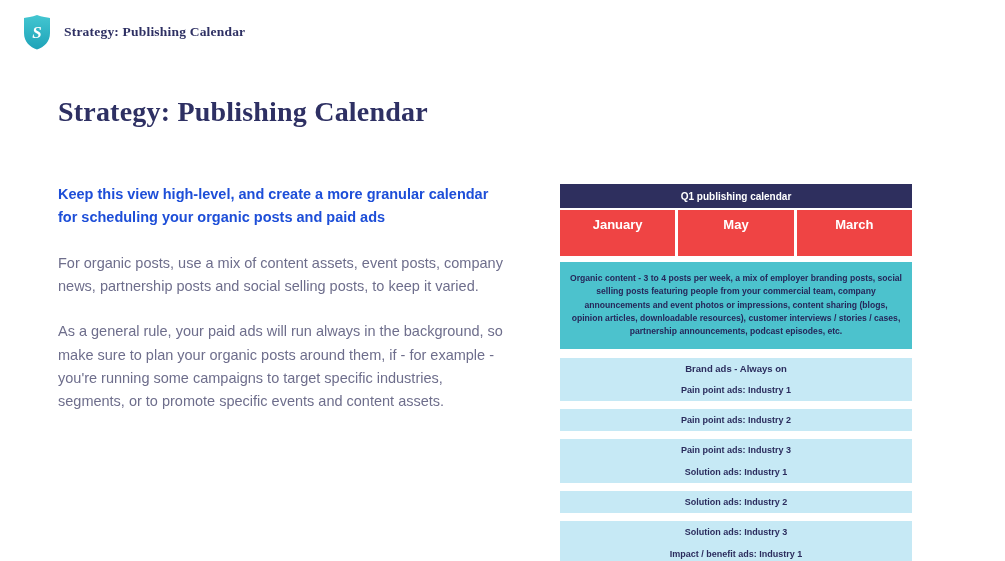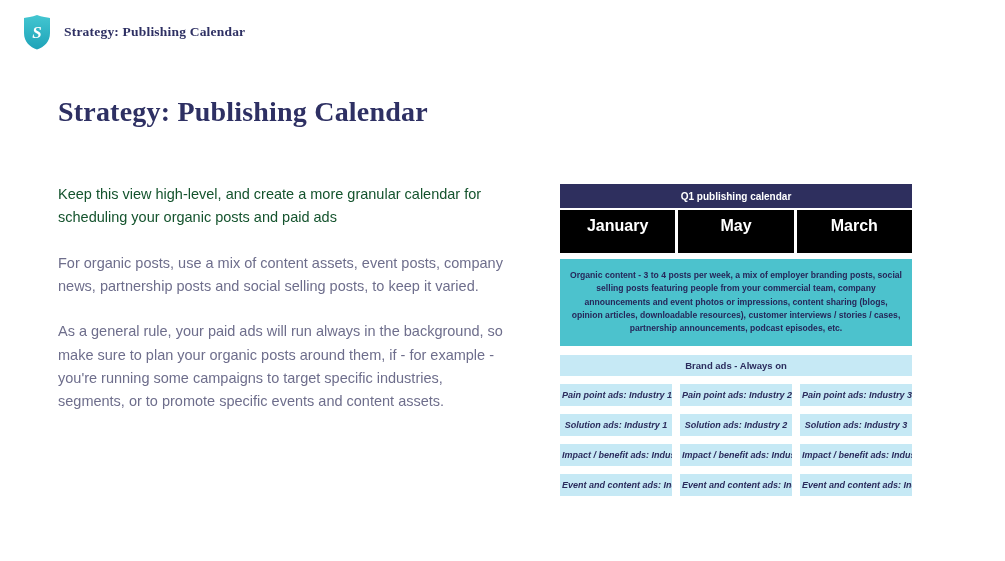--- a/index.html
+++ b/index.html
@@ -43,22 +43,22 @@
 
   
   .text-col {
     position: absolute;
     left: 58px;
     top: 183px;
     width: 452px;
   }
   .lead {
     font-size: 14.5px;
-    font-weight: 400;
-    color: #14532d;
+    font-weight: 700;
+    color: #1d4ed8;
     line-height: 1.62;
   }
   .para {
     margin-top: 22px;
     font-size: 14.5px;
     font-weight: 400;
     color: #6e6e8c;
     line-height: 1.6;
   }
 
@@ -77,26 +77,26 @@
     text-align: center;
     padding: 7px 0 6px 0;
   }
   .cal-months {
     display: grid;
     grid-template-columns: 1fr 1fr 1fr;
     gap: 3px;
     margin-top: 2px;
   }
   .cal-month {
-    background: #000000;
+    background: #ef4444;
     color: #ffffff;
-    font-size: 16px;
+    font-size: 13px;
     font-weight: 700;
     text-align: center;
-    padding: 7px 0 18px 0;
+    padding: 7px 0 24px 0;
   }
   .cal-organic {
     margin-top: 6px;
     background: #4cc2cd;
     color: #26275a;
     font-size: 8.6px;
     font-weight: 700;
     text-align: center;
     line-height: 1.55;
     padding: 10px 10px;
@@ -105,24 +105,23 @@
     margin-top: 9px;
     background: #c6e9f5;
     color: #2b2c5d;
     font-size: 9.5px;
     font-weight: 700;
     text-align: center;
     padding: 5px 0;
   }
   .cal-row {
     display: grid;
-    grid-template-columns: 1fr 1fr 1fr;
+    grid-template-columns: 1fr;
     gap: 8px;
-    margin-top: 8px;
-    font-style: italic;
+    margin-top: 0;
   }
   .cal-cell {
     background: #c6e9f5;
     color: #2b2c5d;
     font-size: 9px;
     font-weight: 600;
     text-align: center;
     padding: 6px 2px;
     white-space: nowrap;
     overflow: hidden;

